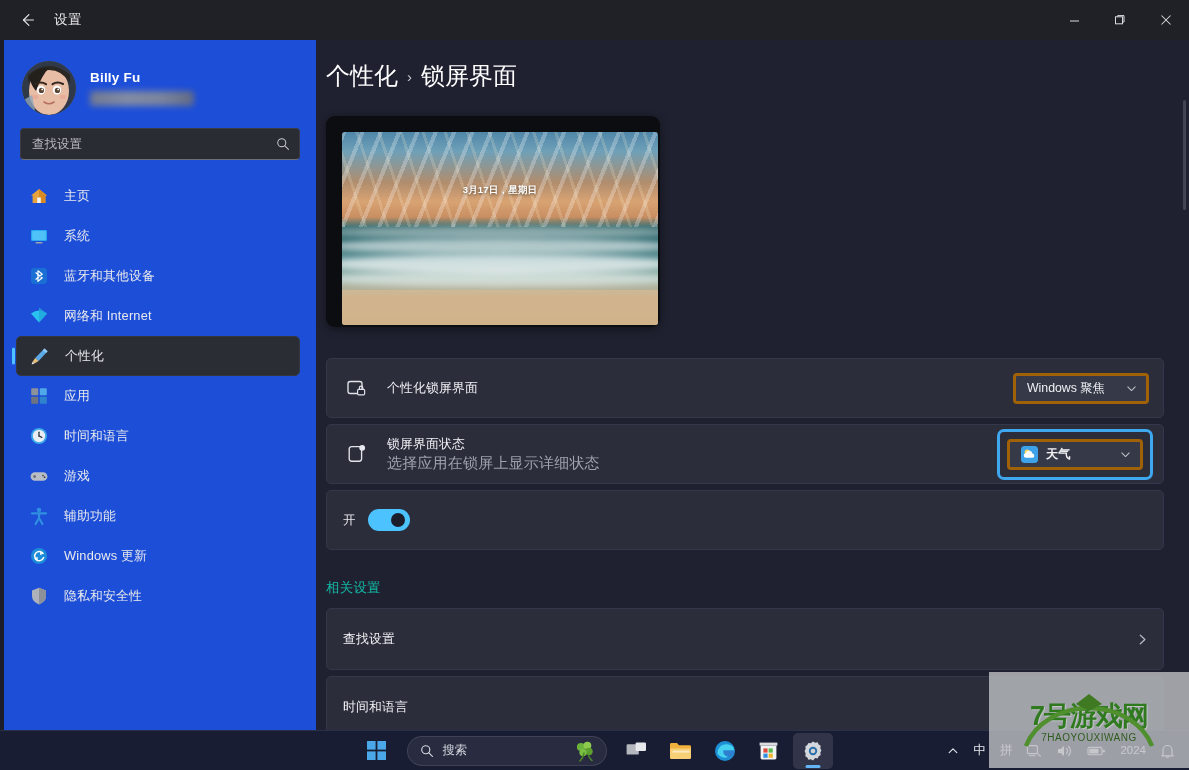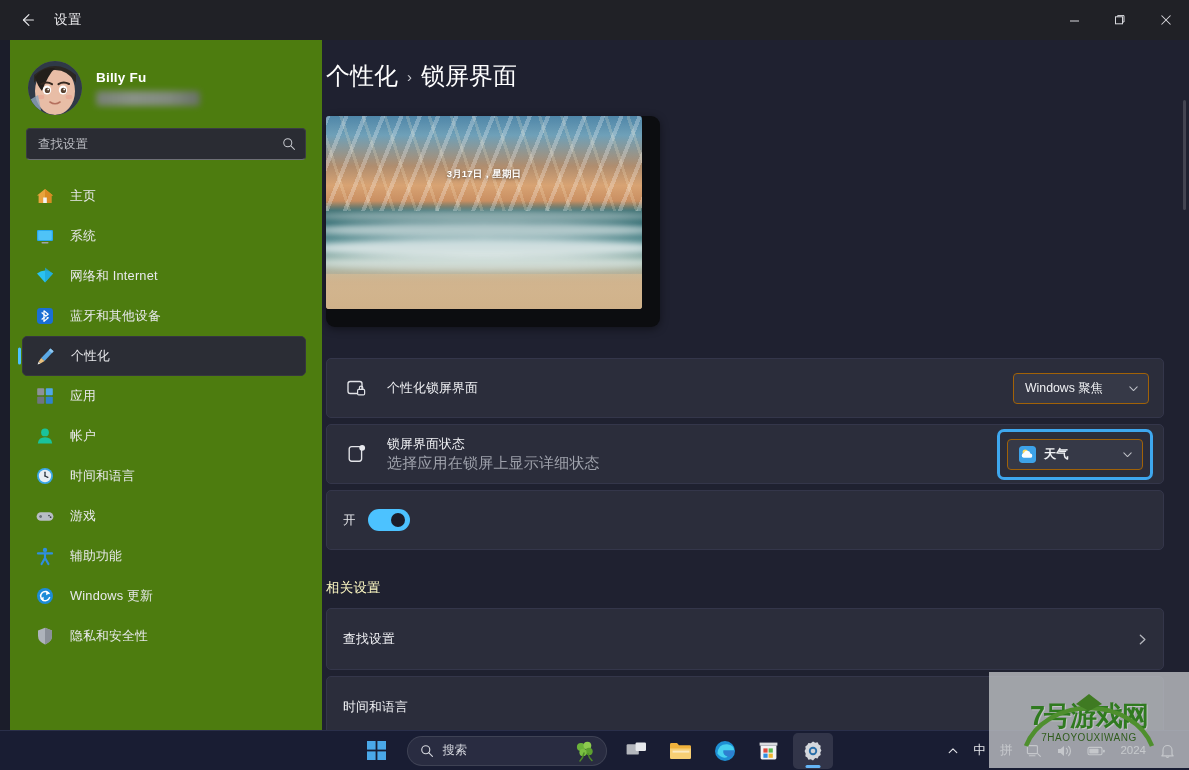--- a/index.html
+++ b/index.html
@@ -38,23 +38,23 @@
   .win-controls { margin-left: auto; display: flex; height: 40px; }
   .win-btn {
     width: 46px; height: 40px;
     display: flex; align-items: center; justify-content: center;
     cursor: pointer;
   }
   .win-btn svg { display: block; }
 
   
   .sidebar {
-    position: absolute; top: 40px; left: 10px;
+    position: absolute; top: 40px; left: 4px;
     width: 312px; height: 690px;
-    background: #4d7c0f;
+    background: #1d4ed8;
     padding: 0;
     z-index: 20;
   }
   .profile {
     display: flex; align-items: center;
     padding: 18px 0 0 18px;
     height: 78px;
   }
   .avatar {
     width: 54px; height: 54px; border-radius: 50%;
@@ -151,21 +151,21 @@
   .crumb { cursor: pointer; }
   .crumb.current { font-weight: normal; }
   .crumb-sep { font-size: 15px; color: #c7c9cf; }
 
   
   .preview-frame {
     margin: 24px 0 0 14px;
     width: 334px; height: 211px;
     background: #0c0d10;
     border-radius: 9px;
-    padding: 0;
+    padding: 16px;
     box-shadow: 0 2px 8px rgba(0,0,0,.45);
   }
   .preview-img {
     width: 316px; height: 193px;
     border-radius: 3px;
     position: relative;
     overflow: hidden;
     background:
       linear-gradient(to bottom,
         #4f86a8 0%,
@@ -239,21 +239,21 @@
   }
   .card-sub {
     font-size: 15px; color: #9fa2ac; margin-top: 1px; letter-spacing: .2px;
   }
   .card-right { display: flex; align-items: center; gap: 12px; flex: none; }
 
   .dropdown {
     height: 31px;
     min-width: 136px;
     background: #363947;
-    border: 1px solid #a16207;
+    border: 3px solid #a16207;
     border-radius: 4px;
     display: flex; align-items: center;
     padding: 0 9px 0 11px;
     gap: 8px;
     cursor: pointer;
     font-size: 12.3px; color: #eff0f3;
   }
   .dropdown .dd-label { flex: 1; white-space: nowrap; }
   .dropdown .chev { width: 11px; height: 11px; flex: none; opacity: .85; }
   .dd-appicon {
@@ -284,21 +284,21 @@
     flex: none;
   }
   .toggle .knob {
     position: absolute; top: 4px; right: 5px;
     width: 14px; height: 14px; border-radius: 50%;
     background: #1b1d2a;
   }
 
   .section-head {
     margin: 29px 0 11px 14px;
-    font-size: 13.4px; color: #fef9c3; letter-spacing: .3px;
+    font-size: 13.4px; color: #14b8a6; letter-spacing: .3px;
   }
   .chev-right { width: 13px; height: 13px; opacity: .8; }
 
   
   .taskbar {
     position: absolute; left: 0; bottom: 0;
     width: 1189px; height: 40px;
     background: #191d33;
     border-top: 1px solid #2a2f4a;
     display: flex; align-items: center;
@@ -478,39 +478,39 @@
             <rect x="3.2" y="5.1" width="13.6" height="8.8" rx=".8" fill="#4fc3f7"></rect>
             <rect x="6.5" y="16" width="7" height="1.4" rx=".6" fill="#9fa3ab"></rect>
           </svg>
         </span>
         <span class="nav-label">系统</span>
       </div>
 
       <div class="nav-item">
         <span class="nav-icon">
           <svg width="20" height="20" viewBox="0 0 20 20">
-            <path d="M2 7.5 Q10 1.4 18 7.5 L10 16.5 Z" fill="#2ac2f0"></path>
-            <path d="M10 16.5 L18 7.5 Q10 1.4 10 1.4 Z" fill="#1fa7da" opacity=".8"></path>
-          </svg>
-        </span>
-        <span class="nav-label">网络和 Internet</span>
-      </div>
-
-      <div class="nav-item">
-        <span class="nav-icon">
-          <svg width="20" height="20" viewBox="0 0 20 20">
             <rect x="2" y="2" width="16" height="16" rx="3.4" fill="#1a6fd4"></rect>
             <path d="M9 4.6 L13.2 8.2 L9 11.6 L9 4.6 M9 8.4 L13.2 11.8 L9 15.4 L9 8.4" fill="none" stroke="#fff" stroke-width="1.25" stroke-linejoin="round"></path>
             <line x1="6.6" y1="6.6" x2="9" y2="8.4" stroke="#fff" stroke-width="1.25"></line>
             <line x1="6.6" y1="13.4" x2="9" y2="11.6" stroke="#fff" stroke-width="1.25"></line>
           </svg>
         </span>
         <span class="nav-label">蓝牙和其他设备</span>
       </div>
 
+      <div class="nav-item">
+        <span class="nav-icon">
+          <svg width="20" height="20" viewBox="0 0 20 20">
+            <path d="M2 7.5 Q10 1.4 18 7.5 L10 16.5 Z" fill="#2ac2f0"></path>
+            <path d="M10 16.5 L18 7.5 Q10 1.4 10 1.4 Z" fill="#1fa7da" opacity=".8"></path>
+          </svg>
+        </span>
+        <span class="nav-label">网络和 Internet</span>
+      </div>
+
       <div class="nav-item active">
         <span class="nav-icon">
           <svg width="20" height="20" viewBox="0 0 20 20">
             <path d="M14.4 2.5 L17.6 5.3 L8.6 15 L5.2 12 Z" fill="#5ba9e6"></path>
             <path d="M5.2 12 L8.6 15 L4.4 17.4 L2.6 15.8 Z" fill="#e8c07d"></path>
             <path d="M2.6 15.8 L4.4 17.4 L1.6 18.4 Z" fill="#f2efe8"></path>
             <path d="M14.4 2.5 L17.6 5.3 L16 7 L12.8 4.2 Z" fill="#8fc8f2"></path>
           </svg>
         </span>
         <span class="nav-label">个性化</span>
@@ -521,29 +521,20 @@
           <svg width="20" height="20" viewBox="0 0 20 20">
             <rect x="2.2" y="2.2" width="7" height="7" rx=".8" fill="#8d9199"></rect>
             <rect x="10.8" y="2.2" width="7" height="7" rx=".8" fill="#4fa8e8"></rect>
             <rect x="2.2" y="10.8" width="7" height="7" rx=".8" fill="#6f7580"></rect>
             <rect x="10.8" y="10.8" width="7" height="7" rx=".8" fill="#2f83cc"></rect>
           </svg>
         </span>
         <span class="nav-label">应用</span>
       </div>
 
-      <div class="nav-item">
-        <span class="nav-icon">
-          <svg width="20" height="20" viewBox="0 0 20 20">
-            <circle cx="10" cy="6.4" r="3.9" fill="#19c39c"></circle>
-            <path d="M2.8 17.6 Q3.4 11.2 10 11.2 Q16.6 11.2 17.2 17.6 Z" fill="#19c39c"></path>
-          </svg>
-        </span>
-        <span class="nav-label">帐户</span>
-      </div>
 
       <div class="nav-item">
         <span class="nav-icon">
           <svg width="20" height="20" viewBox="0 0 20 20">
             <circle cx="10" cy="10" r="8" fill="#3aa7e8"></circle>
             <circle cx="10" cy="10" r="6.2" fill="#e8eef3"></circle>
             <line x1="10" y1="10" x2="10" y2="6.2" stroke="#2b3540" stroke-width="1.3" stroke-linecap="round"></line>
             <line x1="10" y1="10" x2="12.8" y2="11.4" stroke="#2b3540" stroke-width="1.3" stroke-linecap="round"></line>
           </svg>
         </span>

